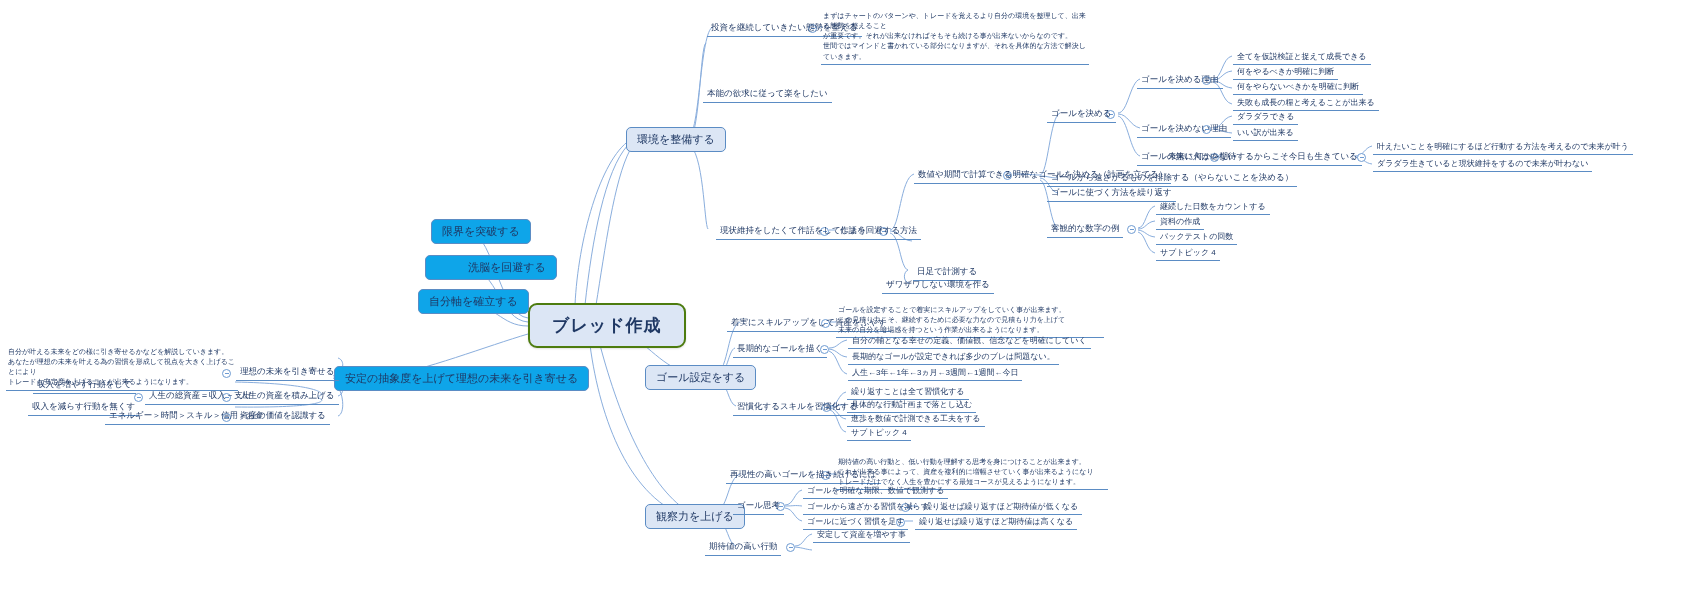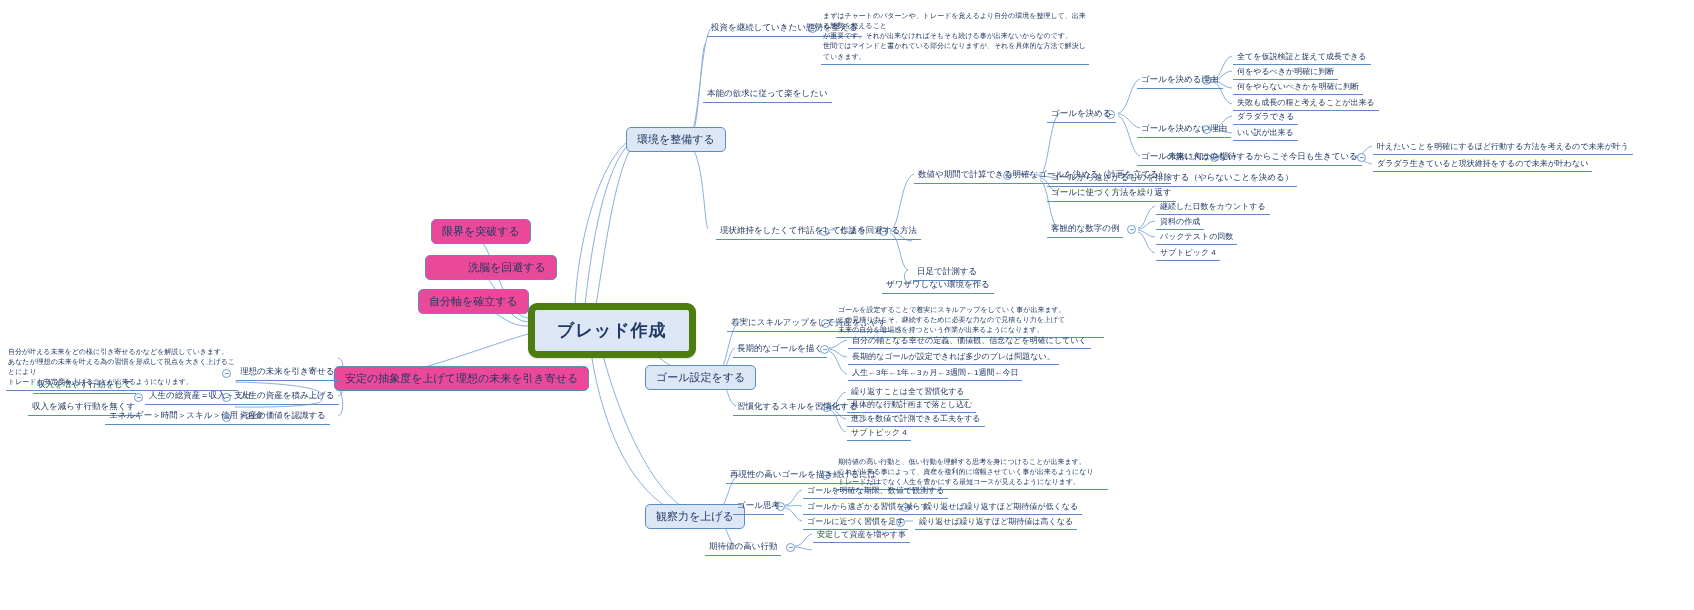--- a/index.html
+++ b/index.html
@@ -7,32 +7,32 @@
        font-family:"Liberation Sans","DejaVu Sans",sans-serif;
        color:#1f3864;}
   #canvas{position:relative;width:1694px;height:610px;}
   svg.links{position:absolute;left:0;top:0;width:1694px;height:610px;pointer-events:none;}
 
   
   .node{position:absolute;white-space:nowrap;}
 
   
   .root{
-    background:#dce6f5;border:7px solid #4d7c0f;border-radius:9px;
+    background:#dce6f5;border:2px solid #4d7c0f;border-radius:9px;
     color:#1f3864;font-size:17px;font-weight:bold;letter-spacing:1px;
     padding:9px 22px;text-align:center;
     box-shadow:0 1px 2px rgba(0,0,0,.12);
   }
   
   .lv1{
     background:#dce6f5;border:1px solid #5b8cc4;border-radius:5px;
     color:#1f3864;font-size:11px;padding:4px 10px;
   }
   
-  .lv1.plain{background:#ec4899;}
+  .lv1.plain{background:#0ea5e9;}
   
   .uline{
     font-size:8.5px;color:#1f3864;padding:1px 4px 2px 4px;
     border-bottom:1.4px solid #5b8cc4;
   }
   .uline.small{font-size:8px;}
   
   .para{
     font-size:7px;line-height:1.45;color:#1f3864;
     border-bottom:1.4px solid #5b8cc4;padding:0 2px 2px 2px;

